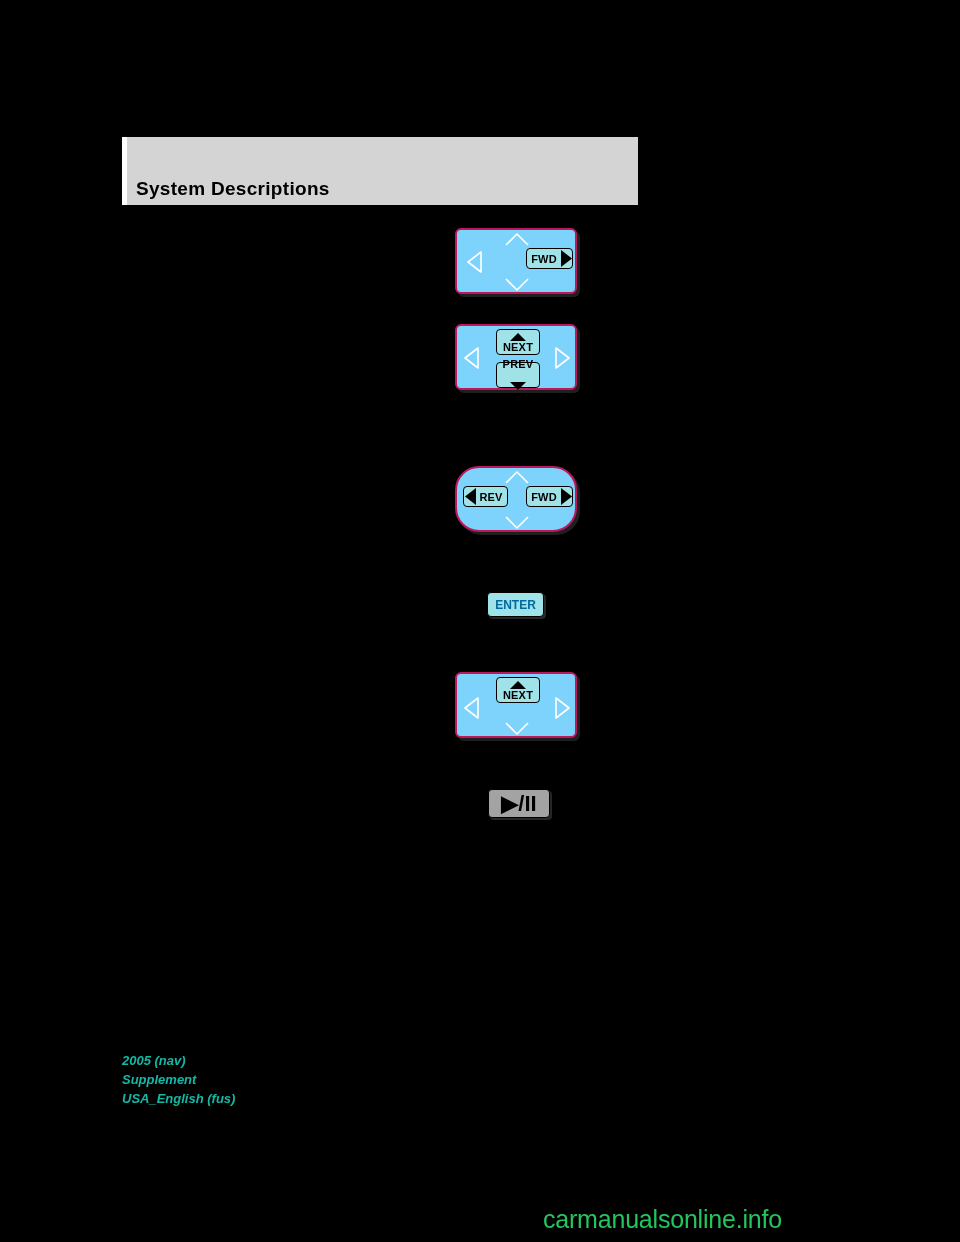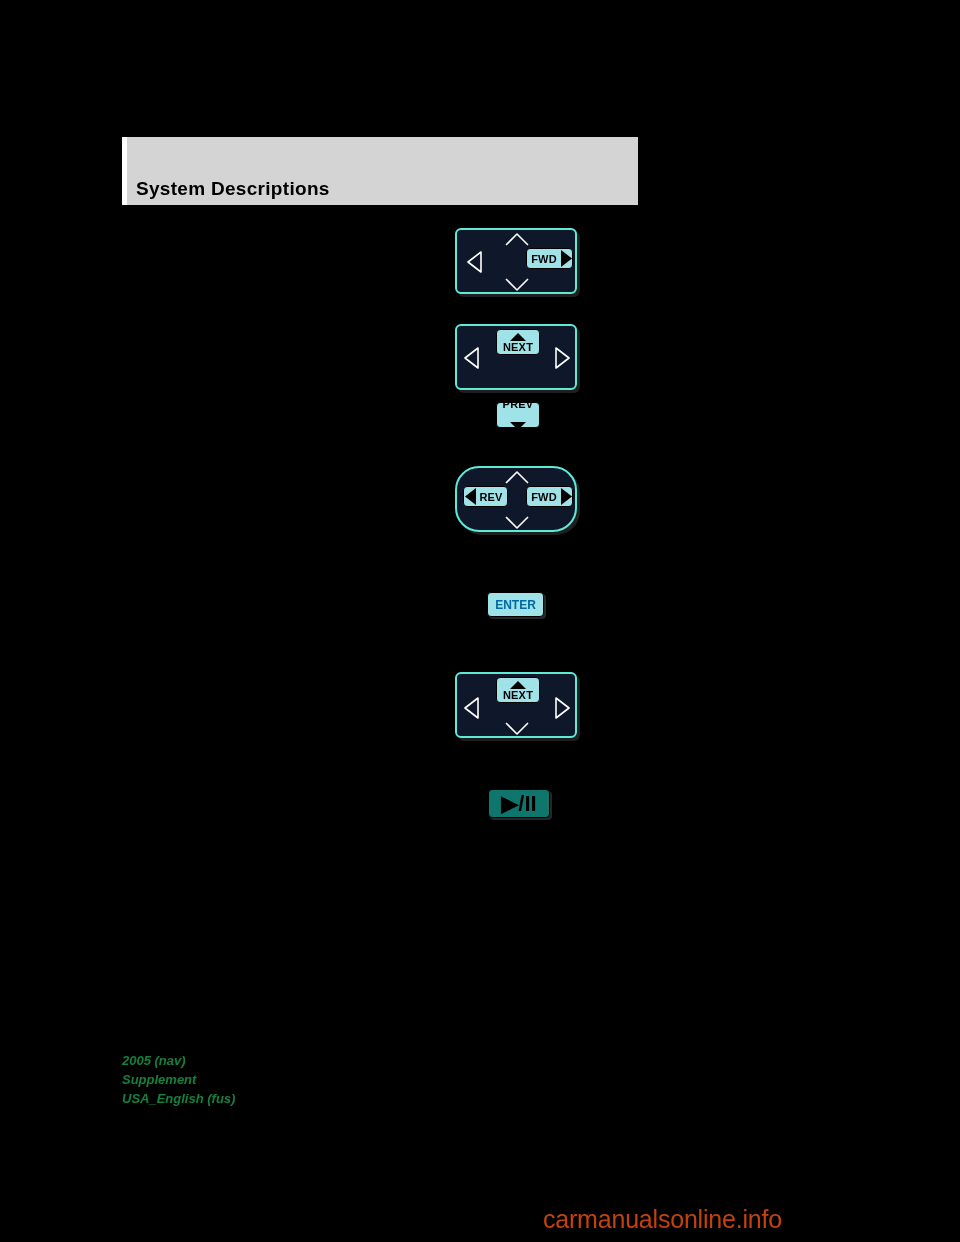--- a/index.html
+++ b/index.html
@@ -46,22 +46,22 @@
     top: 178px;
     font-size: 19px;
     font-weight: bold;
     color: #000000;
     letter-spacing: 0.3px;
   }
 
   
   .panel {
     position: absolute;
-    background: #0f172a;
-    border: 2px solid #5eead4;
+    background: #7dd3fc;
+    border: 2px solid #be185d;
     border-radius: 6px;
     box-sizing: border-box;
     box-shadow: 3px 3px 0 rgba(255,255,255,0.12);
   }
 
   
   .key {
     position: absolute;
     background: #9fe3e8;
     border: 1px solid #000000;
@@ -87,21 +87,21 @@
     align-items: center;
     justify-content: center;
     font-size: 12px;
     font-weight: bold;
     color: #0369a1;
     box-shadow: 2px 2px 0 rgba(255,255,255,0.15);
   }
 
   .key-play {
     position: absolute;
-    background: #0f766e;
+    background: #a3a3a3;
     border: 1px solid #000000;
     border-radius: 4px;
     box-sizing: border-box;
     display: flex;
     align-items: center;
     justify-content: center;
     color: #000000;
     box-shadow: 2px 2px 0 rgba(255,255,255,0.15);
   }
   .playpause {
@@ -114,31 +114,31 @@
   }
 
   
   .footer {
     position: absolute;
     left: 122px;
     top: 1052px;
     font-size: 13px;
     font-weight: bold;
     font-style: italic;
-    color: #15803d;
+    color: #14b8a6;
     line-height: 1.45;
   }
 
   
   .watermark {
     position: absolute;
     right: 14px;
     bottom: 8px;
     font-size: 25px;
-    color: #c2410c;
+    color: #22c55e;
     font-family: "Liberation Sans", sans-serif;
     letter-spacing: -0.2px;
   }
 
   svg { display: block; }
 </style>
 </head>
 <body>
 
 <div class="page">
@@ -191,21 +191,21 @@
 
     <div class="key rounded" style="left:39px; top:3px; width:44px; height:26px; flex-direction:column; gap:0;">
       <span style="line-height:0.6; margin-top:2px;">
         <svg width="16" height="8" viewBox="0 0 16 8">
             <polygon points="8,0 16,8 0,8" fill="#000000"></polygon>
           </svg>
       </span>
       <span style="line-height:1.1;">NEXT</span>
     </div>
 
-    <div class="key rounded" style="left:39px; top:36px; width:44px; height:26px; flex-direction:column; gap:12px;margin-top:40px;">
+    <div class="key rounded" style="left:39px; top:36px; width:44px; height:26px; flex-direction:column; gap:12px;">
       <span style="line-height:1.1;">PREV</span>
       <span style="line-height:0.6; margin-bottom:2px;">
         <svg width="16" height="8" viewBox="0 0 16 8">
             <polygon points="0,0 16,0 8,8" fill="#000000"></polygon>
           </svg>
       </span>
     </div>
   </div>
 
   <div class="panel" style="left:455px; top:466px; width:122px; height:66px;border-radius:24px;">

